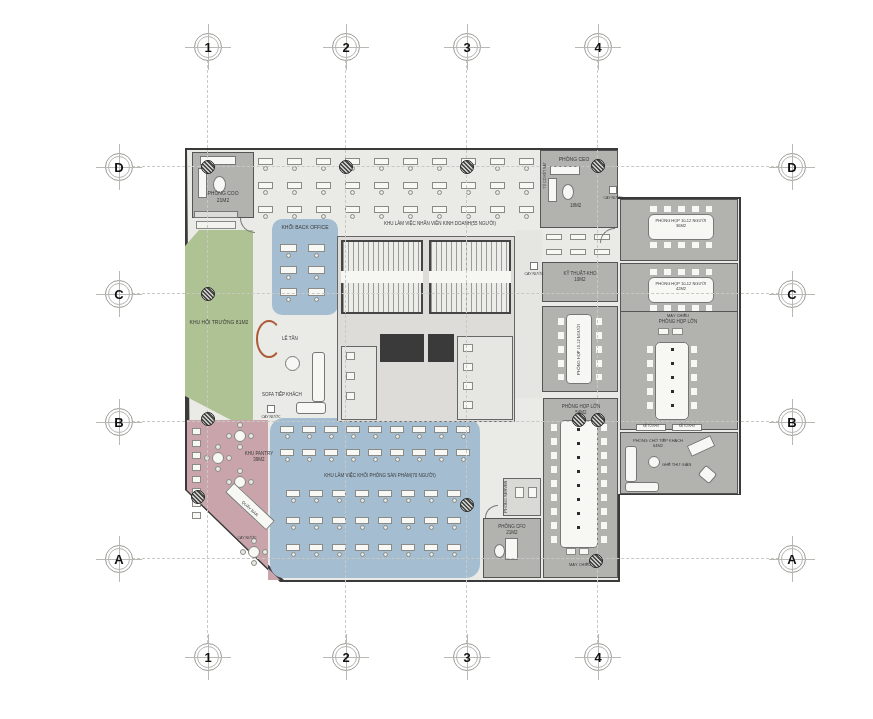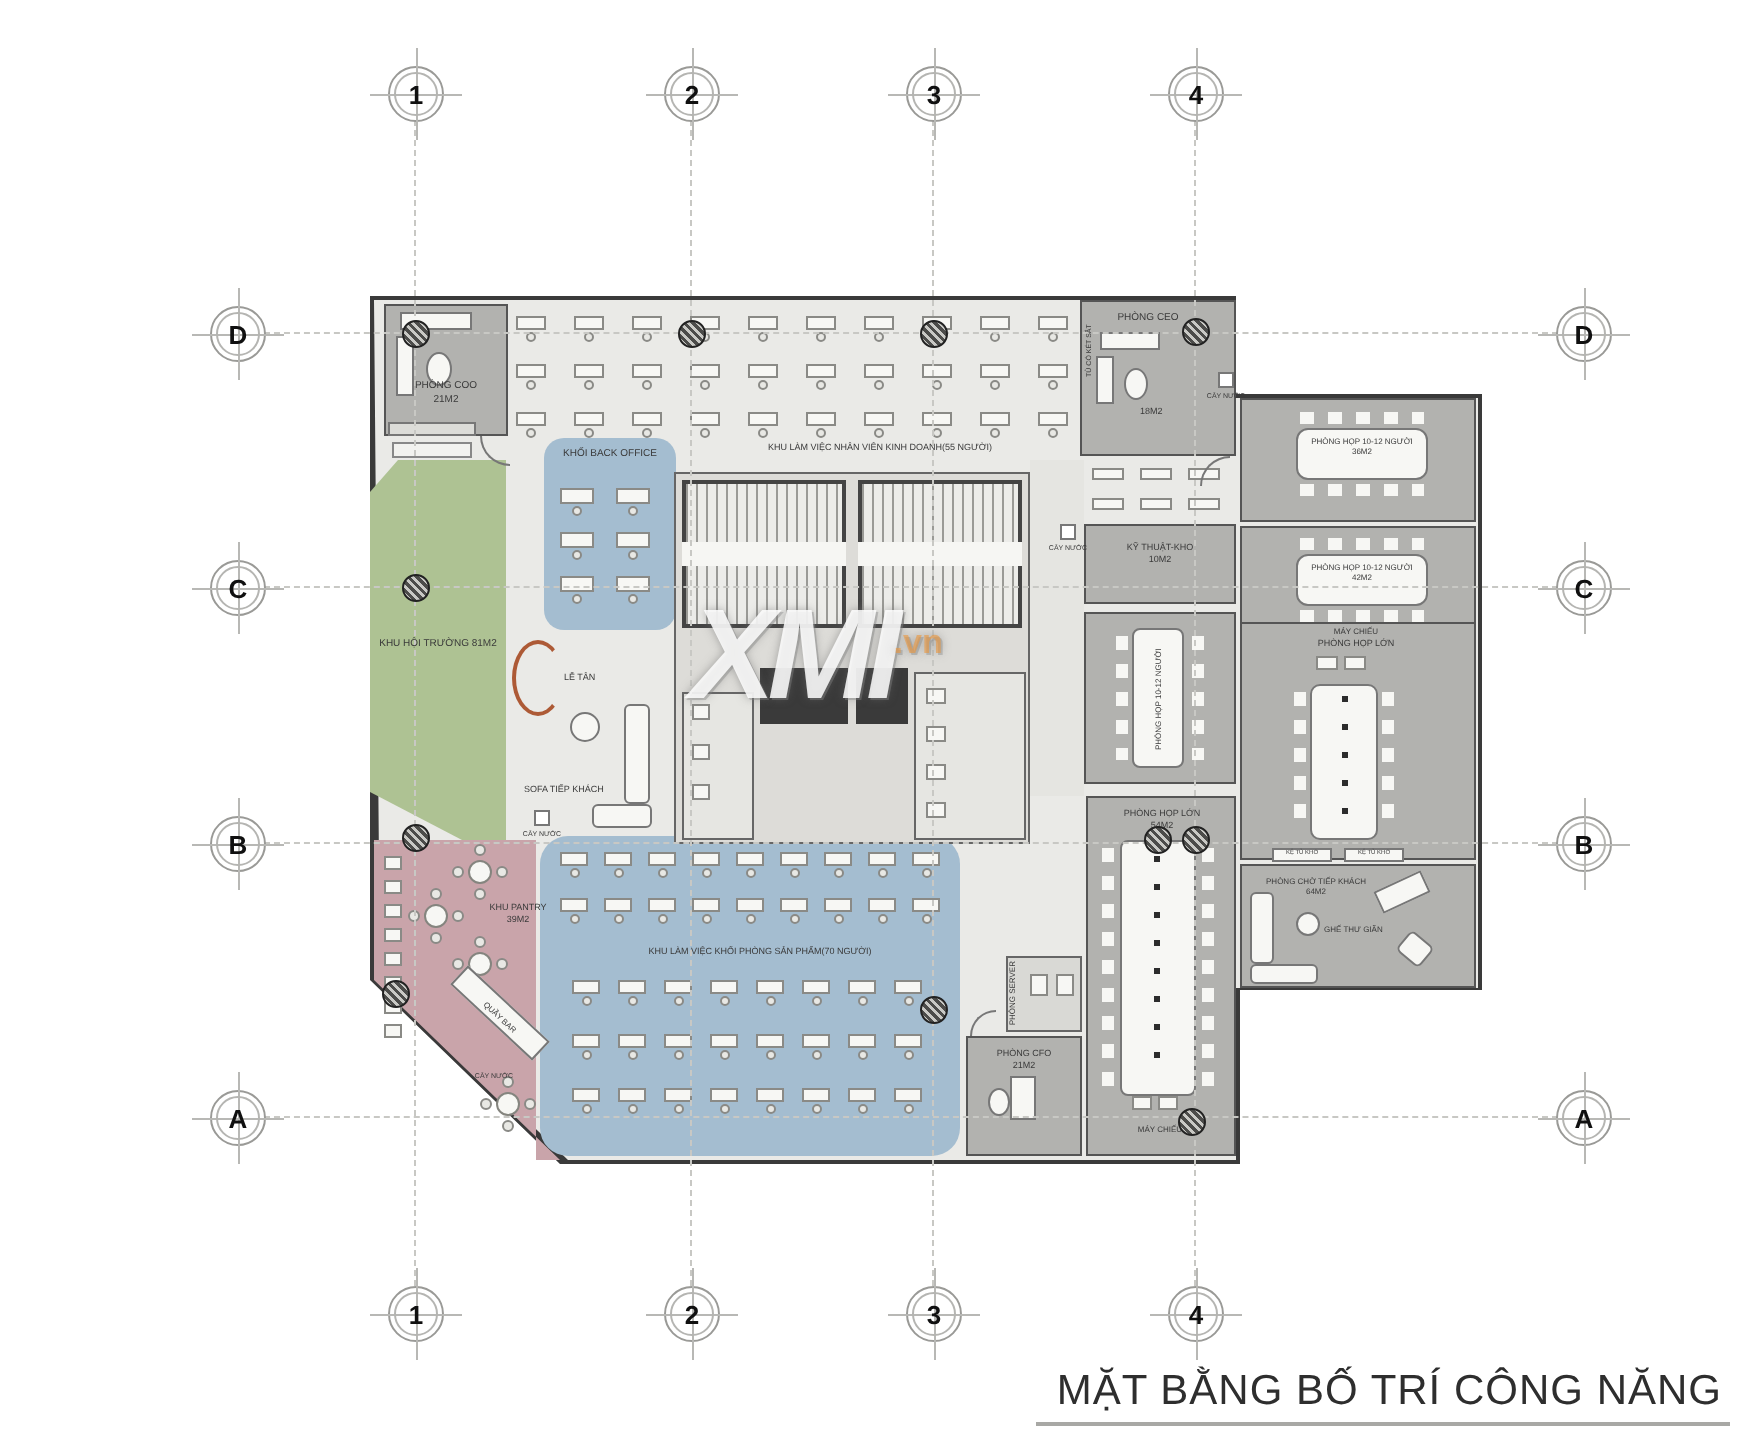--- a/index.html
+++ b/index.html
@@ -31,22 +31,20 @@
           border-bottom:2px solid #a8a8a5;padding:0 4px 3px 10px;z-index:40;}
   .watermark{position:absolute;left:345px;top:290px;font-size:64px;font-weight:bold;font-style:italic;
           color:rgba(255,255,255,0.85);letter-spacing:-4px;z-index:35;
           text-shadow:0 0 5px rgba(110,110,110,0.55),1px 1px 0 rgba(140,140,140,0.4);}
   .watermark sup{font-size:17px;letter-spacing:0;color:rgba(235,150,60,0.6);font-style:normal;}
 </style>
 </head>
 <body>
 
 <div class="plan">
-  <div class="watermark"><span>XMI</span><sup>.vn</sup></div>
-  <div class="titleblock">MẶT BẰNG BỐ TRÍ CÔNG NĂNG</div>
 <div class="it" style="left: 185px; top: 146px; width: 556px; height: 436px; background-color: rgb(58, 58, 58); clip-path: polygon(0px 2px, 433px 2px, 433px 51px, 556px 51px, 556px 349px, 435px 349px, 435px 436px, 95px 436px, 0px 344px);"></div>
     <div class="it" style="left: 187px; top: 148px; width: 552px; height: 432px; background-color: rgb(234, 234, 231); clip-path: polygon(0px 2px, 429px 2px, 429px 51px, 552px 51px, 552px 346px, 431px 346px, 431px 432px, 97px 432px, 3px 341px);"></div>
     <div class="it" style="left: 515px; top: 230px; width: 27px; height: 168px; background-color: rgb(229, 229, 225);"></div>
     <div class="it" style="left: 185px; top: 230px; width: 68px; height: 190px; background-color: rgb(174, 194, 147); clip-path: polygon(14px 0px, 68px 0px, 68px 190px, 46px 190px, 0px 166px, 0px 16px);"></div>
     <div class="it" style="left: 187px; top: 420px; width: 93px; height: 160px; background-color: rgb(201, 164, 170); clip-path: polygon(0px 0px, 81px 0px, 81px 160px, 93px 160px, 0px 70px);"></div>
     <div class="it" style="left: 270px; top: 418px; width: 210px; height: 160px; background-color: rgb(164, 189, 208); border-radius: 14px;"></div>
     <div class="it" style="left: 272px; top: 219px; width: 66px; height: 96px; background-color: rgb(164, 189, 208); border-radius: 10px;"></div>
     <div class="it" style="left: 337px; top: 236px; width: 178px; height: 186px; background-color: rgb(221, 220, 216); border: 1px solid rgb(102, 102, 102);"></div>
     <div class="it hatchv" style="left: 341px; top: 240px; width: 82px; height: 74px; background-color: rgb(236, 236, 233); border: 2px solid rgb(68, 68, 68);"></div>
     <div class="it" style="left: 341px; top: 271px; width: 82px; height: 12px; background-color: rgb(246, 246, 243);"></div>

